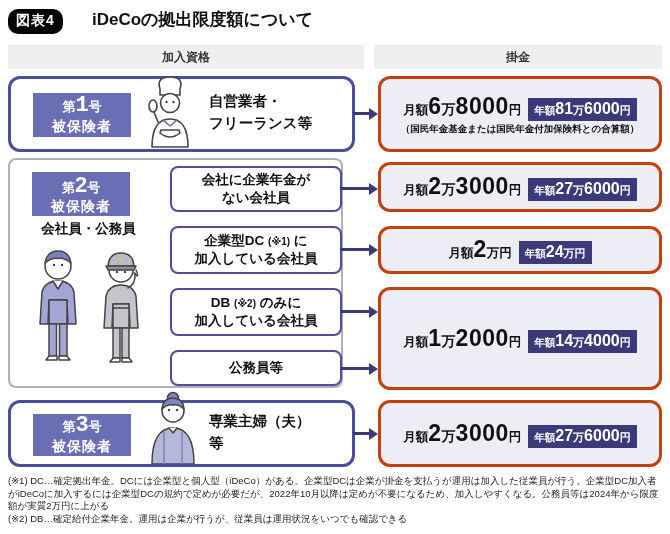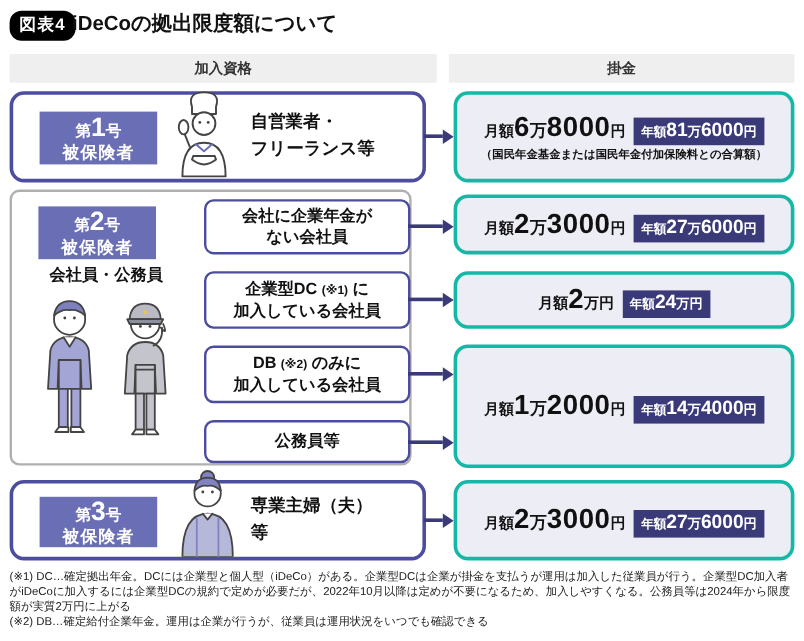--- a/index.html
+++ b/index.html
@@ -4,50 +4,50 @@
 <style>
   * { margin:0; padding:0; box-sizing:border-box; }
   html,body { background:#fff; }
   body { font-family:"Liberation Sans","DejaVu Sans",sans-serif; }
   .stage { position:relative; width:670px; height:534px; background:#fff; overflow:hidden; }
   .abs { position:absolute; }
 
   
   .fig-tag { position:absolute; left:8px; top:9px; background:#000; color:#fff;
              font-size:14px; font-weight:bold; padding:3px 8px 4px; letter-spacing:1px;border-radius:10px; }
-  .fig-title { position:absolute; left:60px; top:8px; font-size:17px; font-weight:bold; color:#111; }
+  .fig-title { position:absolute; left:92px; top:8px; font-size:17px; font-weight:bold; color:#111; }
 
   
   .col-header { position:absolute; top:45px; height:24px; background:#efefef;
                 font-size:12px; font-weight:bold; color:#333; text-align:center; line-height:24px; }
 
   
   .cat-box { position:absolute; left:8px; width:347px; background:#fff;
-             border:3px solid #4c4d9e; border-radius:12px; overflow:visible; }
+             border:3px solid #4c4d9e; border-radius:12px; overflow:visible;font-family:Liberation Mono, monospace; }
   .badge { position:absolute; background:#6a6eb4; color:#fff; text-align:center;
            display:flex; flex-direction:column; justify-content:center; line-height:1.1; }
   .badge .bs { font-size:13px; font-weight:bold; }
   .badge .bn { font-size:22px; font-weight:bold; }
   .badge-l2 { font-size:14px; font-weight:bold; letter-spacing:1px; margin-top:2px; }
   .cat-label { position:absolute; font-size:14.5px; font-weight:bold; color:#111; line-height:1.55; }
 
   
   .group2 { position:absolute; left:8px; top:158px; width:335px; height:230px;
             background:#fff; border:2px solid #b0b0b0; border-radius:8px;padding-left:12px; }
   .group2-label { position:absolute; left:6px; top:60px; width:145px; text-align:center;
                   font-size:13.5px; font-weight:bold; color:#111; }
   .inner-box { position:absolute; left:160px; width:172px; background:#fff;
                border:2px solid #4c4d9e; border-radius:8px;
                display:flex; flex-direction:column; justify-content:center; align-items:center;
                font-size:13.5px; font-weight:bold; color:#111; text-align:center; line-height:1.35; }
   .inner-box .sm { font-size:10px; }
 
   
   .fee-box { position:absolute; left:378px; width:284px; background:#ededf6;
-             border:3px solid #14b8a6; border-radius:12px;
+             border:3px solid #c2410c; border-radius:12px;
              display:flex; flex-direction:column; justify-content:center; align-items:center; gap:1px; }
   .fee-line { display:flex; align-items:baseline; gap:7px; white-space:nowrap; }
   .monthly { color:#111; }
   .monthly .fl { font-size:12.5px; font-weight:bold; }
   .monthly .fn { font-size:23px; font-weight:bold; letter-spacing:0.5px; }
   .monthly .fm { font-size:14px; font-weight:bold; }
   .yearly { background:#3a3a78; color:#fff; padding:2px 6px 3px; }
   .yearly .yl { font-size:10.5px; font-weight:bold; }
   .yearly .yn { font-size:16px; font-weight:bold; }
   .yearly .ym { font-size:11px; font-weight:bold; }

